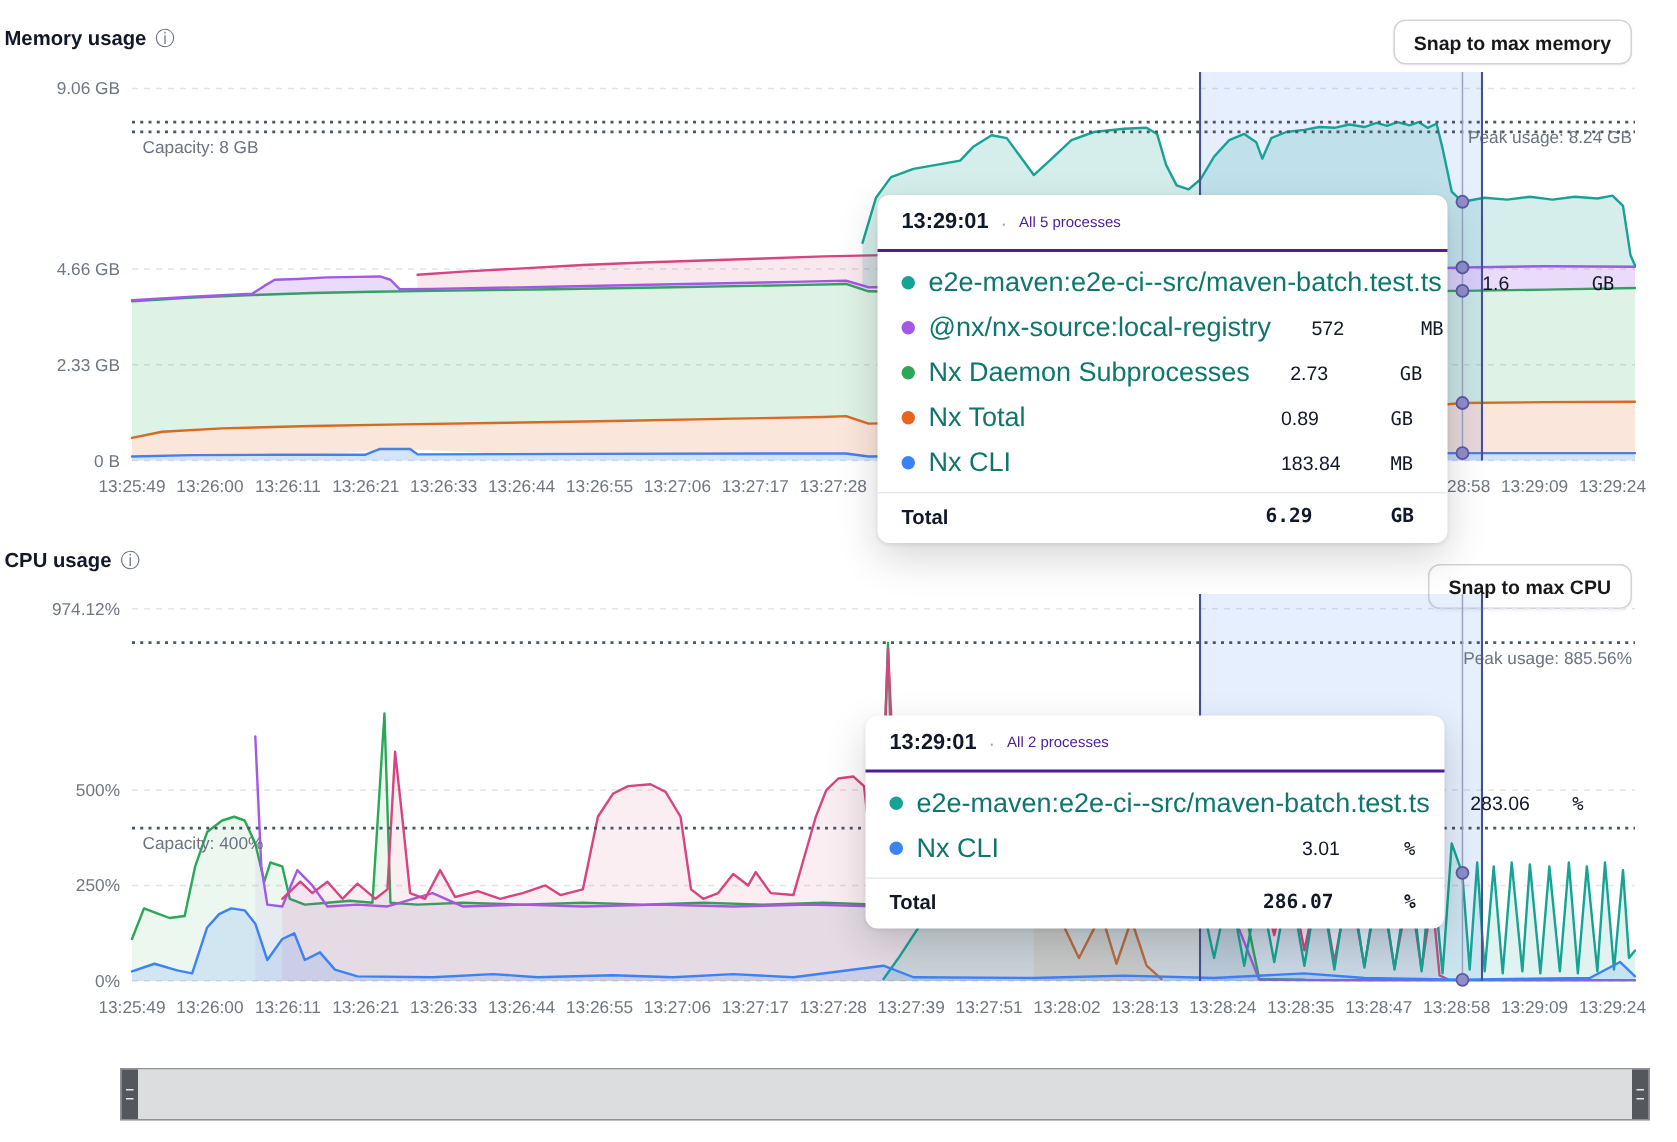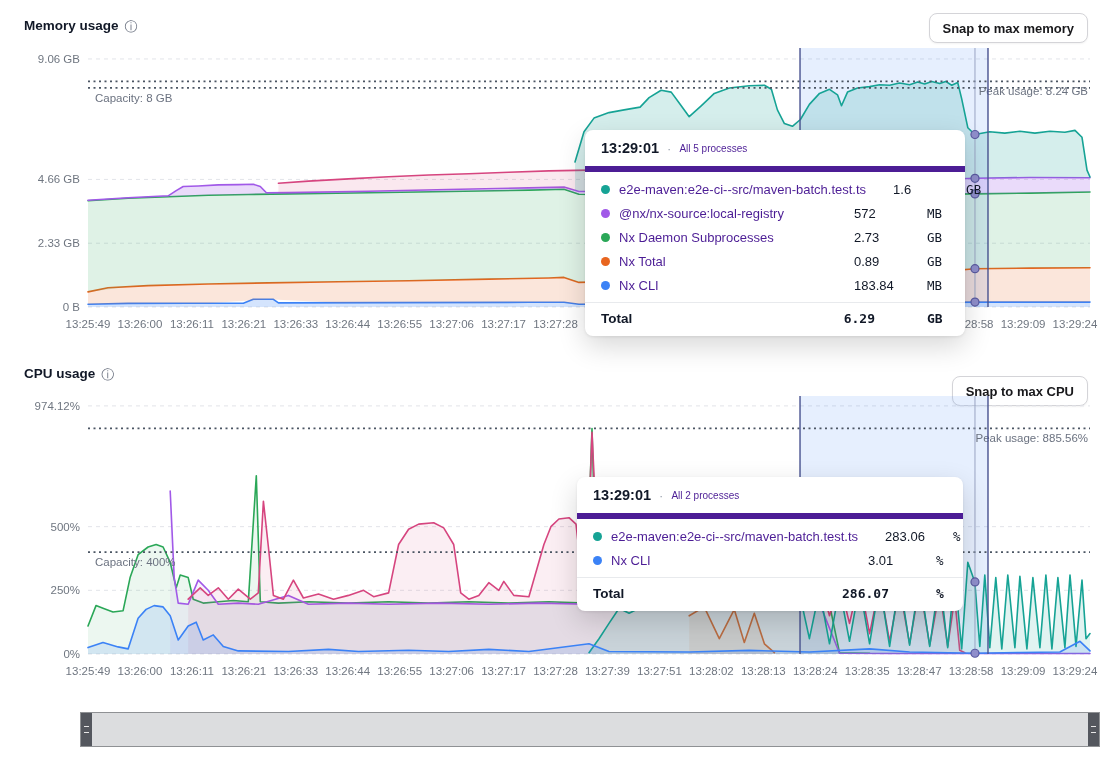--- a/index.html
+++ b/index.html
@@ -1,36 +1,36 @@
 <!DOCTYPE html>
 <html><head>
 <meta charset="utf-8">
 <style>
   html,body{margin:0;padding:0;background:#ffffff;}
   .app{position:relative;width:1118px;height:761px;background:#ffffff;
        font-family:"Liberation Sans",sans-serif;overflow:hidden;}
-  .chart-head{position:absolute;left:24px;display:flex;align-items:flex-end;gap:6px;}
+  .chart-head{position:absolute;left:3px;display:flex;align-items:center;gap:6px;}
   .chart-title{font-size:13.5px;font-weight:700;color:#111827;}
   .info-icon{font-size:13px;color:#6b7280;line-height:1;cursor:default;}
   .snap-btn{position:absolute;right:30px;height:30px;padding:0 13px;background:#fff;
             border:1px solid #d4d4d8;border-radius:8px;font-family:"Liberation Sans",sans-serif;
             font-size:13px;font-weight:600;color:#18181b;box-shadow:0 1px 2px rgba(0,0,0,.05);cursor:pointer;}
   svg.chart{position:absolute;left:0;display:block;}
   svg .tick{font-family:"Liberation Sans",sans-serif;font-size:11.5px;fill:#6f7680;}
   svg .ann{font-family:"Liberation Sans",sans-serif;font-size:11.5px;fill:#6b7280;}
   .tooltip{position:absolute;background:#fff;border-radius:8px;z-index:5;
            box-shadow:0 1px 3px rgba(0,0,0,.08),0 10px 28px rgba(0,0,0,.16);}
-  .tt-head{display:flex;align-items:center;gap:8px;padding:10px 16px;border-bottom:6px solid #4c1d95;}
+  .tt-head{display:flex;align-items:center;gap:8px;padding:10px 16px;border-bottom:2px solid #4c1d95;}
   .tt-time{font-weight:700;font-size:14.5px;color:#111827;}
   .tt-sep{color:#9ca3af;font-size:13px;}
   .tt-sub{color:#4c1d95;font-size:10px;}
   .tt-rows{padding:5px 0;}
   .tt-row{display:flex;align-items:center;gap:9px;padding:4.5px 16px;}
   .tt-dot{width:9px;height:9px;border-radius:50%;flex:none;}
-  .tt-label{flex:1;font-size:13px;color:#4c1d95;white-space:nowrap;padding-right:18px;}
+  .tt-label{flex:1;font-size:18px;color:#0f766e;white-space:nowrap;padding-right:18px;}
   .tt-val{font-family:Liberation Sans, sans-serif;font-size:13px;color:#111827;
           min-width:58px;white-space:pre;}
   .tt-unit{font-family:"DejaVu Sans Mono",monospace;font-size:12.5px;color:#111827;
            text-align:left;width:22px;margin-left:6px;}
   .tt-unit.pct{width:11px;margin-left:1px;}
   .tt-total{display:flex;align-items:flex-end;padding:8px 16px 10px;border-top:1px solid #e8eaed;gap:46px;}
   .tt-total-label{flex:1;font-size:13.5px;font-weight:700;color:#111827;}
   .tt-total-val{font-family:"DejaVu Sans Mono",monospace;font-size:13px;font-weight:700;
                 color:#111827;text-align:right;min-width:58px;}
   .tt-total-unit{font-family:"DejaVu Sans Mono",monospace;font-size:13px;font-weight:700;

